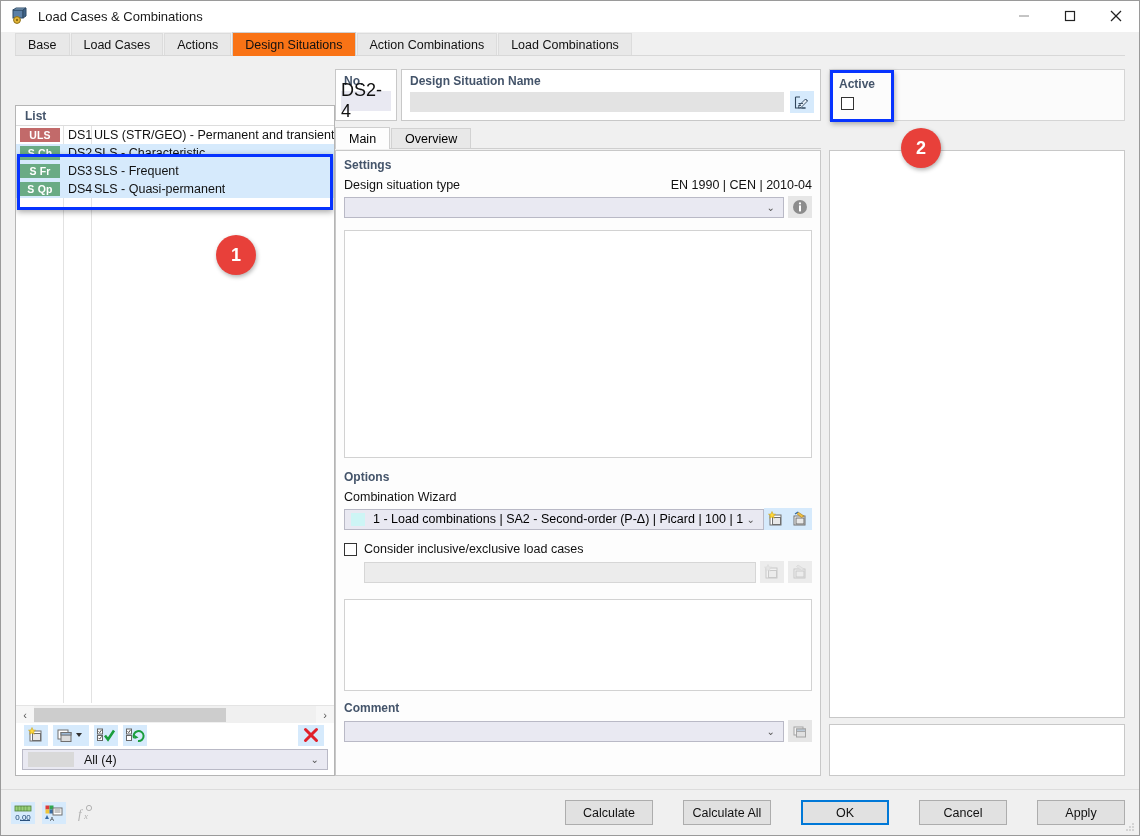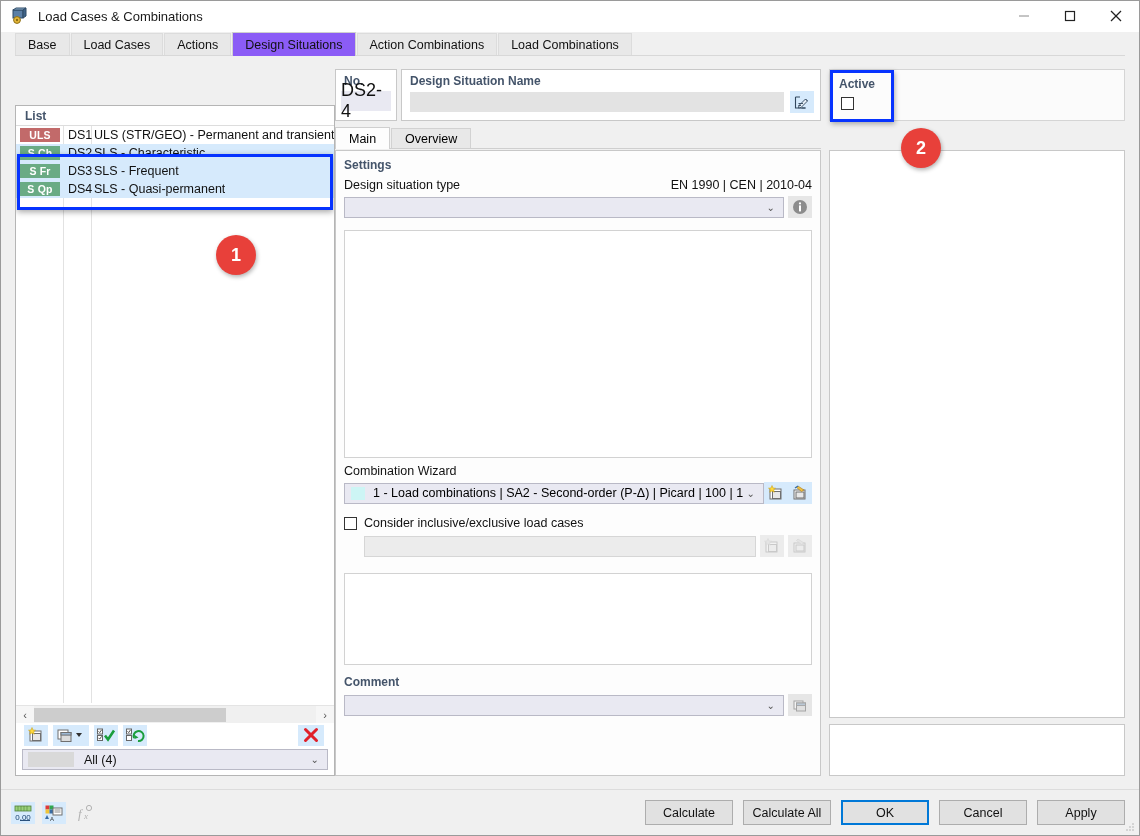--- a/index.html
+++ b/index.html
@@ -26,21 +26,21 @@
              justify-content:center; }
 
   
   .tabstrip { height:24px; background:#f0f0f0; display:flex; align-items:flex-end;
               padding-left:14px; position:relative; }
   .tabstrip::after { content:""; position:absolute; left:14px; right:14px; bottom:0;
                      height:1px; background:#d8d8d8; }
   .tab { height:23px; padding:0 12px; display:flex; align-items:center;
          background:#e8e8e8; border:1px solid #dcdcdc; border-bottom:none;
          font-size:12.5px; color:#111; margin-right:1px; position:relative; }
-  .tab.active { background:#8b5cf6; border-color:#d0d0d0; height:24px; z-index:2; }
+  .tab.active { background:#f97316; border-color:#d0d0d0; height:24px; z-index:2; }
 
   
   .content { position:absolute; left:0; top:55px; right:0; bottom:46px;
              background:#f0f0f0; }
 
   
   .leftpanel { position:absolute; left:14px; top:13px; width:320px; bottom:13px;
                background:#ffffff; border:1px solid #b5b5b5;margin-top:36px; }
   .list-head { height:20px; background:#ffffff; border-bottom:1px solid #ddd;
                display:flex; align-items:center; }
@@ -165,21 +165,21 @@
   .footer { position:absolute; left:0; right:0; bottom:0; height:46px;
             background:#f0f0f0; border-top:1px solid #dcdcdc;
             display:flex; align-items:center; }
   .foot-icons { display:flex; gap:7px; padding-left:10px; }
   .ficon { width:24px; height:22px; background:#d6eafc; display:flex;
            align-items:center; justify-content:center; }
   .ficon.dis { background:#f0f0f0; }
   .foot-btns { margin-left:auto; display:flex; gap:10px; padding-right:14px; }
   .btn { min-width:88px; height:25px; background:#e1e1e1; border:1px solid #adadad;
          font-size:12.5px; color:#111; display:flex; align-items:center;
-         justify-content:center; }
+         justify-content:center;margin-left:20px; }
   .btn.primary { border:2px solid #0078d7; background:#e1e1e1; }
   .grip { position:absolute; right:3px; bottom:2px; width:12px; height:12px; }
 </style>
 </head>
 <body>
 
 <div class="window">
 
   <div class="titlebar">
     <div class="title-icon">
@@ -374,20 +374,21 @@
             <svg width="16" height="16" viewBox="0 0 16 16">
               <circle cx="8" cy="8" r="7" fill="#8c8c8c"></circle>
               <circle cx="8" cy="4.4" r="1.1" fill="#fff"></circle>
               <rect x="7" y="6.4" width="2" height="6" fill="#fff"></rect>
             </svg>
           </div>
         </div>
 
         <div class="big-white" style="margin:12px 8px 0 8px; height:228px;"></div>
 
+        <div class="grp-label" style="padding-top:12px;">Options</div>
         <div class="row-line">
           <div class="lbl">Combination Wizard</div>
         </div>
         <div style="display:flex; align-items:center; padding:4px 8px 0 8px;">
           <div class="combo" style="flex:1;">
             <div class="swatch-cyan"></div>
             <span style="padding-left:8px; font-size:12.5px; white-space:nowrap;">1 - Load combinations | SA2 - Second-order (P-Δ) | Picard | 100 | 1</span>
             <span class="combo-arrow">⌄</span>
           </div>
           <div class="sq-btn">

